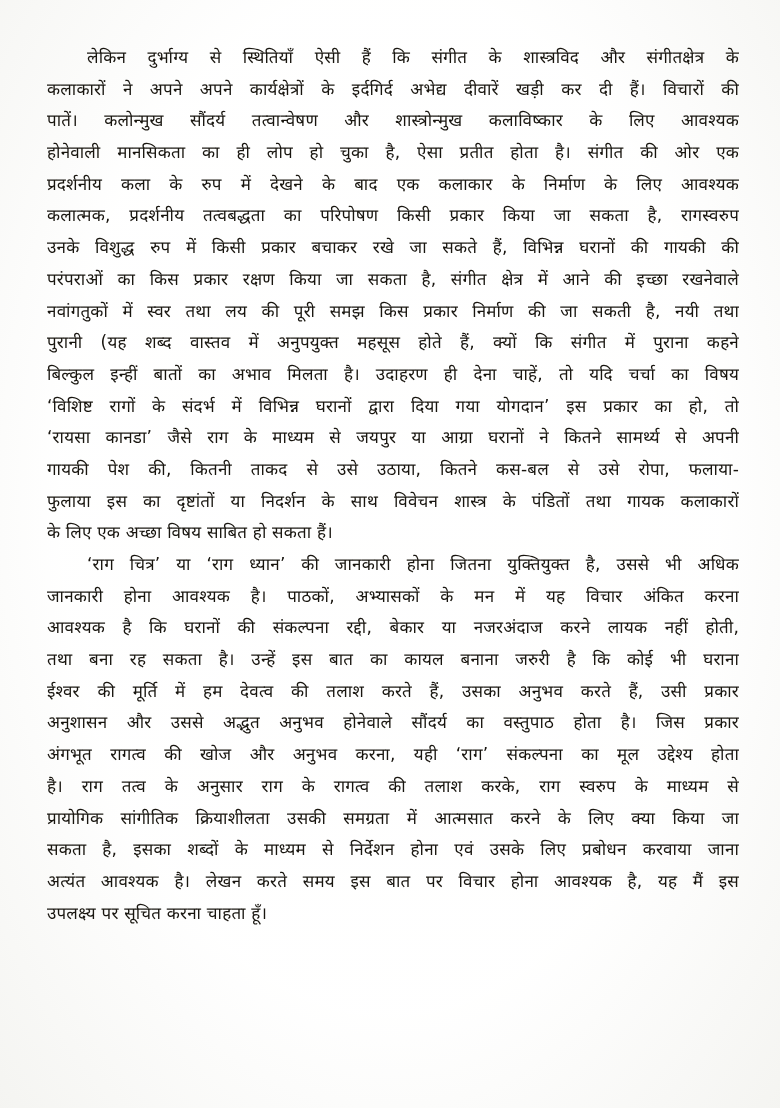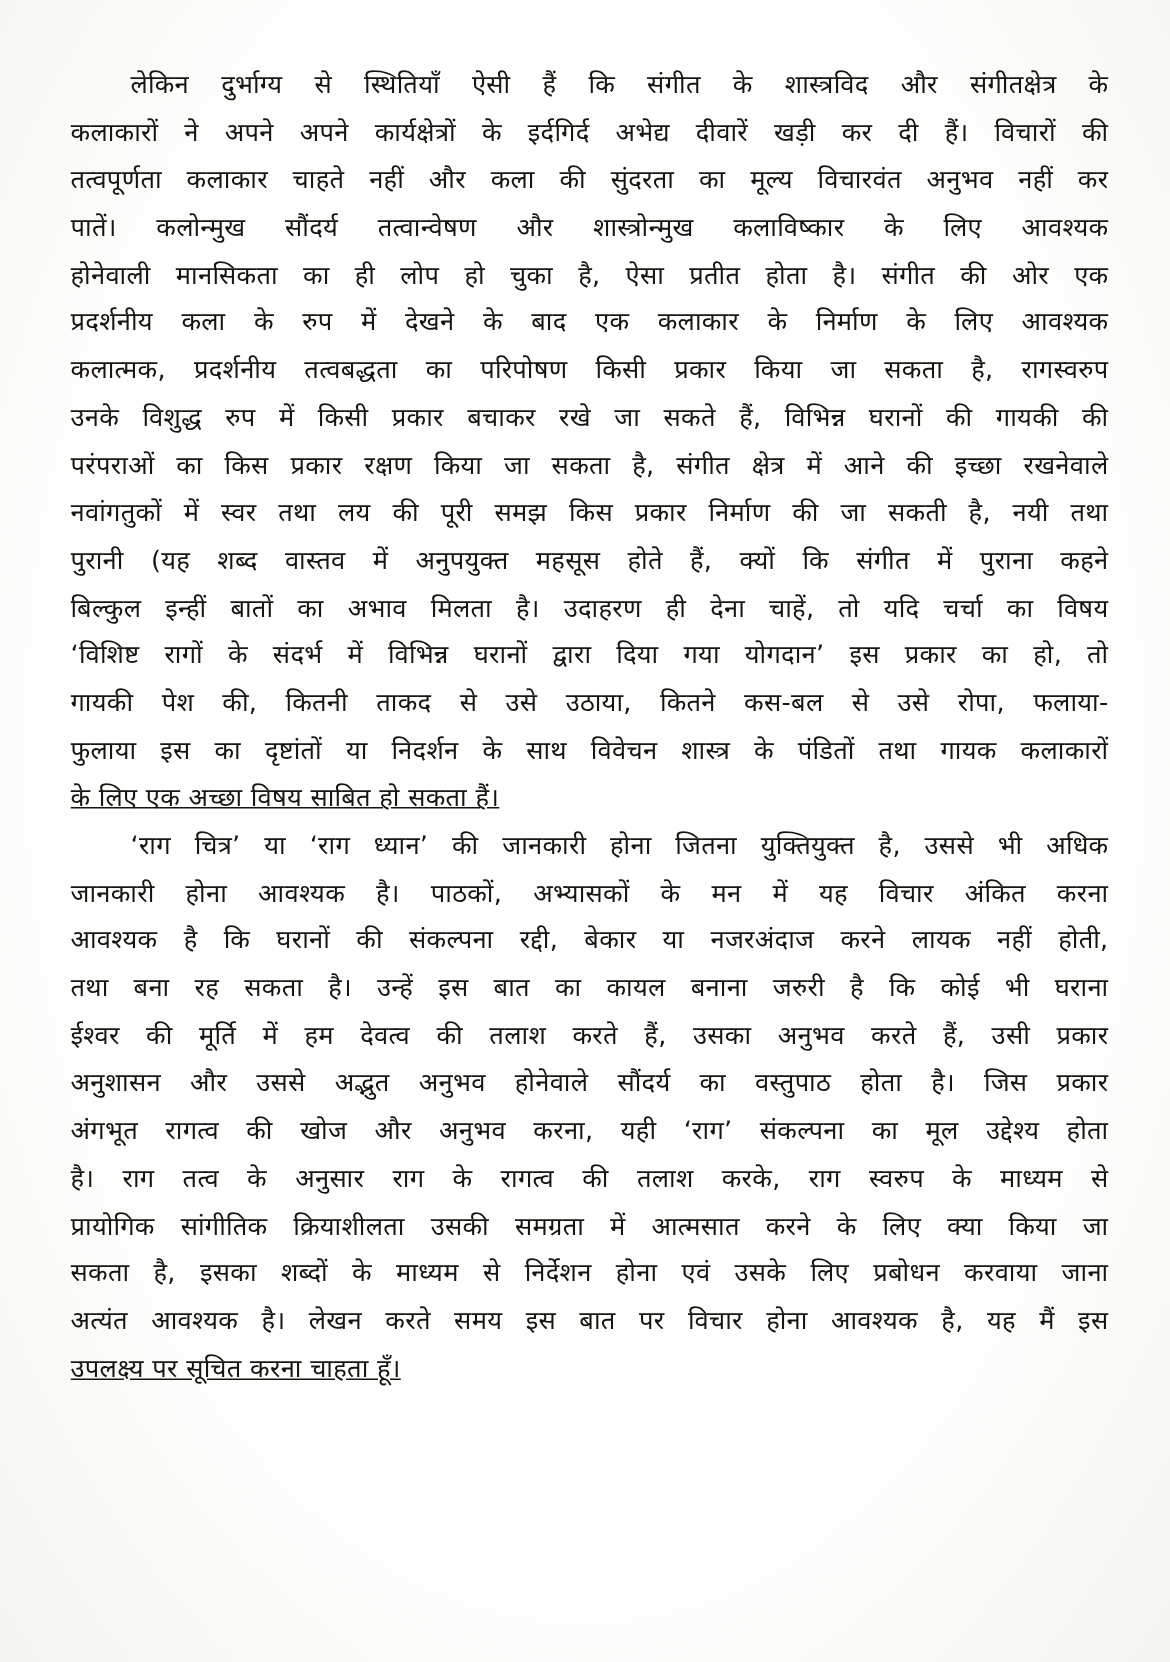--- a/index.html
+++ b/index.html
@@ -40,42 +40,41 @@
     text-align: justify;
     text-align-last: justify;
     overflow: hidden;
     white-space: normal;
   }
   .line.first {
     text-indent: 40px;
   }
   .line.last {
     text-align-last: left;
-    text-decoration: underline;
   }
 </style>
 </head>
 <body>
 
 <div class="page">
   <div class="text-block" id="text-block">
       <div class="para">
         <div class="line first">लेकिन दुर्भाग्य से स्थितियाँ ऐसी हैं कि संगीत के शास्त्रविद और संगीतक्षेत्र के</div>
         <div class="line">कलाकारों ने अपने अपने कार्यक्षेत्रों के इर्दगिर्द अभेद्य दीवारें खड़ी कर दी हैं। विचारों की</div>
-        <div class="line">तत्वपूर्णता कलाकार चाहते नहीं और कला की सुंदरता का मूल्य विचारवंत अनुभव नहीं कर</div>
         <div class="line">पातें। कलोन्मुख सौंदर्य तत्वान्वेषण और शास्त्रोन्मुख कलाविष्कार के लिए आवश्यक</div>
         <div class="line">होनेवाली मानसिकता का ही लोप हो चुका है, ऐसा प्रतीत होता है। संगीत की ओर एक</div>
         <div class="line">प्रदर्शनीय कला के रुप में देखने के बाद एक कलाकार के निर्माण के लिए आवश्यक</div>
         <div class="line">कलात्मक, प्रदर्शनीय तत्वबद्धता का परिपोषण किसी प्रकार किया जा सकता है, रागस्वरुप</div>
         <div class="line">उनके विशुद्ध रुप में किसी प्रकार बचाकर रखे जा सकते हैं, विभिन्न घरानों की गायकी की</div>
         <div class="line">परंपराओं का किस प्रकार रक्षण किया जा सकता है, संगीत क्षेत्र में आने की इच्छा रखनेवाले</div>
         <div class="line">नवांगतुकों में स्वर तथा लय की पूरी समझ किस प्रकार निर्माण की जा सकती है, नयी तथा</div>
         <div class="line">पुरानी (यह शब्द वास्तव में अनुपयुक्त महसूस होते हैं, क्यों कि संगीत में पुराना कहने</div>
         <div class="line">बिल्कुल इन्हीं बातों का अभाव मिलता है। उदाहरण ही देना चाहें, तो यदि चर्चा का विषय</div>
         <div class="line">‘विशिष्ट रागों के संदर्भ में विभिन्न घरानों द्वारा दिया गया योगदान’ इस प्रकार का हो, तो</div>
+        <div class="line">‘रायसा कानडा’ जैसे राग के माध्यम से जयपुर या आग्रा घरानों ने कितने सामर्थ्य से अपनी</div>
         <div class="line">गायकी पेश की, कितनी ताकद से उसे उठाया, कितने कस-बल से उसे रोपा, फलाया-</div>
         <div class="line">फुलाया इस का दृष्टांतों या निदर्शन के साथ विवेचन शास्त्र के पंडितों तथा गायक कलाकारों</div>
         <div class="line last">के लिए एक अच्छा विषय साबित हो सकता हैं।</div>
       </div>
       <div class="para">
         <div class="line first">‘राग चित्र’ या ‘राग ध्यान’ की जानकारी होना जितना युक्तियुक्त है, उससे भी अधिक</div>
         <div class="line">जानकारी होना आवश्यक है। पाठकों, अभ्यासकों के मन में यह विचार अंकित करना</div>
         <div class="line">आवश्यक है कि घरानों की संकल्पना रद्दी, बेकार या नजरअंदाज करने लायक नहीं होती,</div>
         <div class="line">तथा बना रह सकता है। उन्हें इस बात का कायल बनाना जरुरी है कि कोई भी घराना</div>
         <div class="line">ईश्वर की मूर्ति में हम देवत्व की तलाश करते हैं, उसका अनुभव करते हैं, उसी प्रकार</div>

